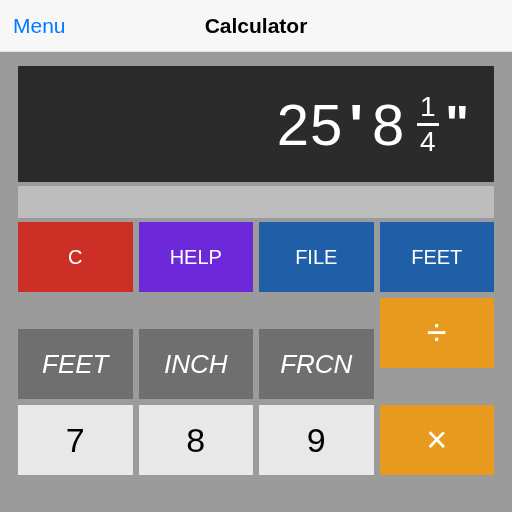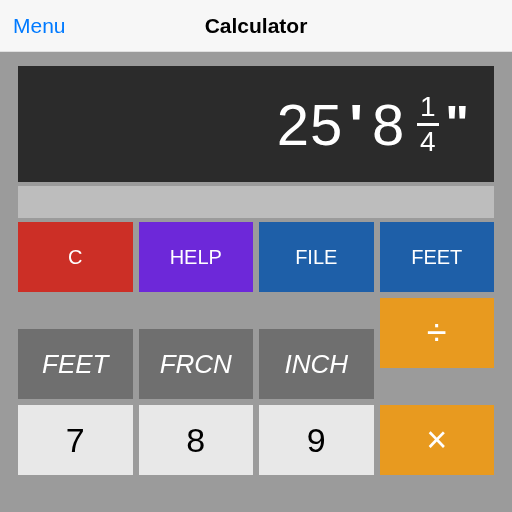--- a/index.html
+++ b/index.html
@@ -118,22 +118,22 @@
 
   <div class="sub-display"></div>
 
   <div class="grid">
     <div class="key red">C</div>
     <div class="key green">HELP</div>
     <div class="key blue">FILE</div>
     <div class="key blue">FEET</div>
 
     <div class="key gray">FEET</div>
+    <div class="key gray">INCH</div>
     <div class="key gray">FRCN</div>
-    <div class="key gray">INCH</div>
     <div class="key orange">
         <span class="op-glyph">÷</span>
       </div>
 
     <div class="key light">7</div>
     <div class="key light">8</div>
     <div class="key light">9</div>
     <div class="key orange">
         <span class="op-glyph">×</span>
       </div>

